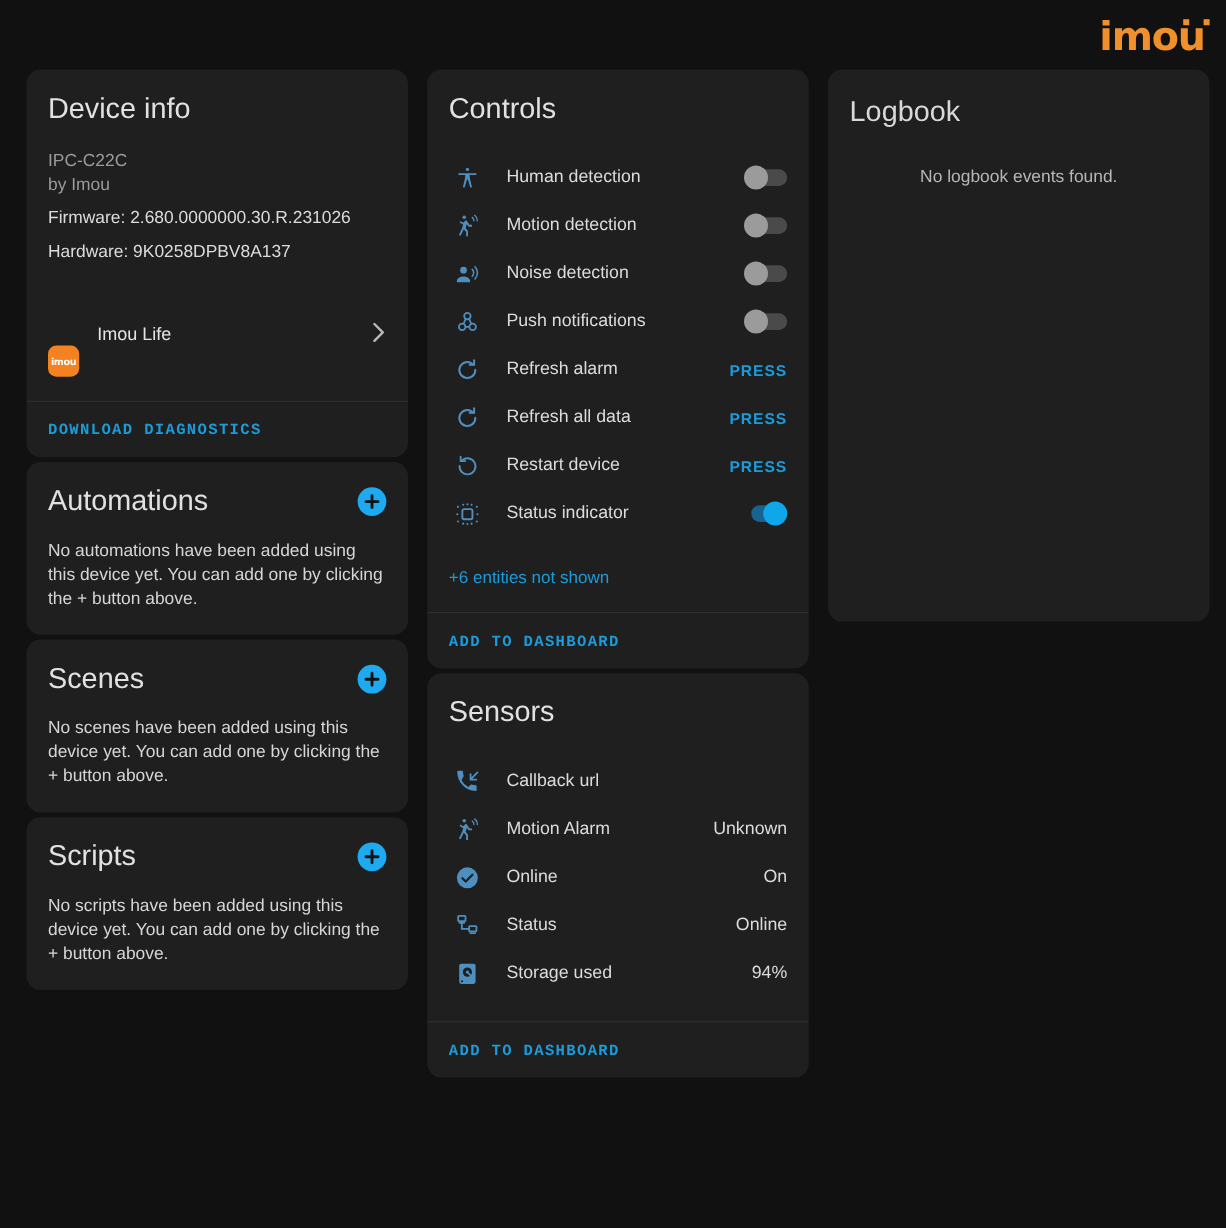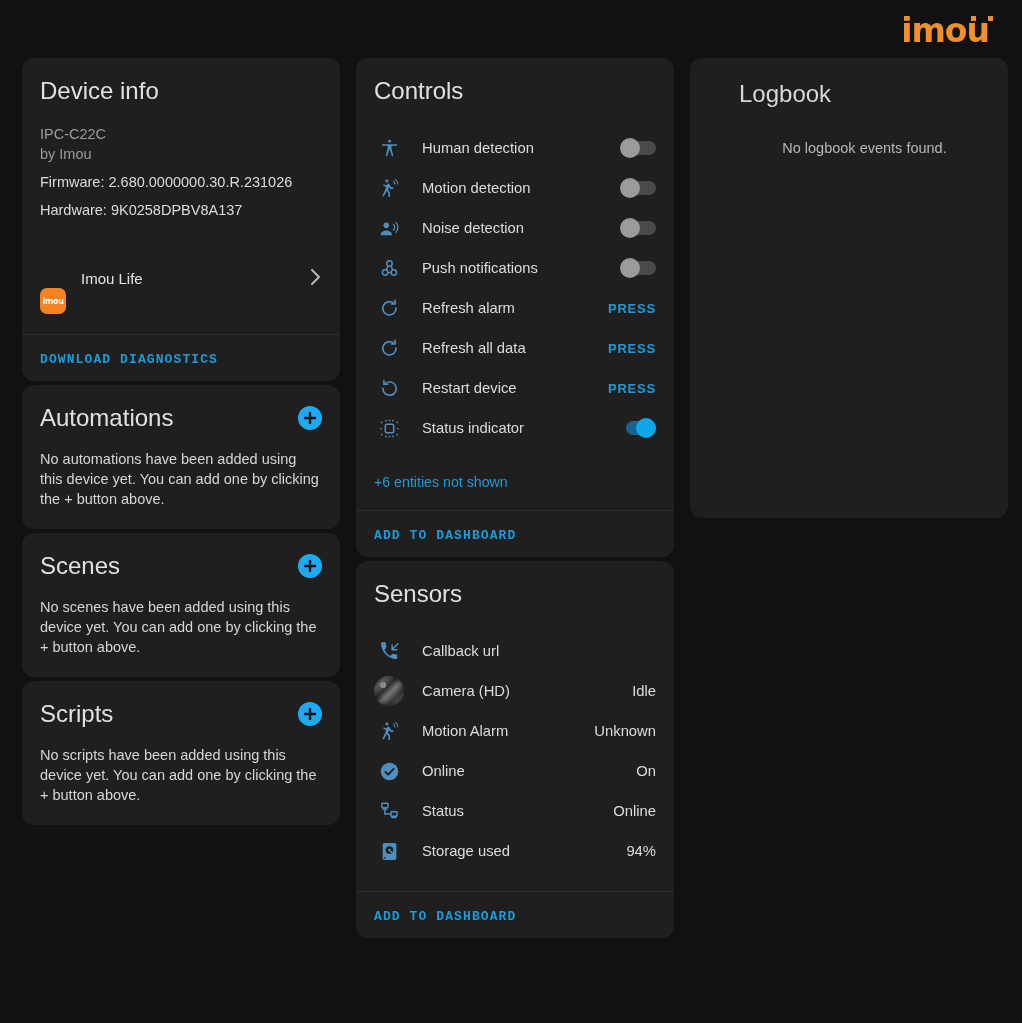--- a/index.html
+++ b/index.html
@@ -6,21 +6,21 @@
   html, body {
     width: 1022px; height: 1023px;
     background: #111111;
     font-family: "Liberation Sans", sans-serif;
     overflow: hidden;
   }
   .page { position: relative; width: 1022px; height: 1023px; }
 
   
   .brand {
-    position: absolute; top: 14px; right: 33px;
+    position: absolute; top: 14px; right: 18px;
     display: flex; align-items: flex-end; gap: 0px;
     height: 34px;
   }
   .brand-text {
     color: #f0902a;
     font-size: 33px;
     font-weight: bold;
     letter-spacing: -1px;
     line-height: 34px;
     font-family: "DejaVu Sans", sans-serif;
@@ -151,21 +151,21 @@
     flex: none;
     box-shadow: inset 0 0 6px rgba(0,0,0,0.7);
   }
 
   .not-shown {
     color: #1d9bd8; font-size: 14.2px;
     margin-top: 26px; cursor: pointer;
   }
 
   
-  .logbook-card { min-height: 460px; position: relative; padding-left: 31px; }
+  .logbook-card { min-height: 460px; position: relative; }
   .logbook-title { color: #d8d8d8; font-size: 24px; padding: 22px 0 0 18px; }
   .logbook-empty {
     color: #b7b7b7; font-size: 14.5px;
     text-align: center; margin-top: 32px;
   }
 </style>
 </head>
 <body>
 
 <div class="page">
@@ -400,27 +400,20 @@
               <span class="erow-icon">
                 <svg width="21" height="21" viewBox="0 0 24 24" fill="currentColor">
                     <path d="M6.4 10.6a14 14 0 0 0 6.5 6.4l2.2-2.2c.3-.3.7-.4 1-.2 1.2.4 2.4.6 3.7.6.6 0 1 .4 1 1v3.5c0 .6-.4 1-1 1C10.5 20.7 2.3 12.5 2.3 2.4c0-.6.5-1 1-1h3.5c.6 0 1 .4 1 1 0 1.3.2 2.5.6 3.7.1.3 0 .7-.2 1z"></path>
                     <path d="M21.6 3.1 15 9.7M15 4.6v5.4h5.4" stroke="currentColor" stroke-width="1.7" fill="none" stroke-linecap="round" stroke-linejoin="round"></path>
                   </svg>
               </span>
               <span class="erow-name">Callback url</span>
               <span class="erow-val"></span>
             </div>
 
-            <div class="erow">
-              <span class="erow-icon">
-                  <span class="cam-thumb"></span>
-                </span>
-              <span class="erow-name">Camera (HD)</span>
-              <span class="erow-val">Idle</span>
-            </div>
 
             <div class="erow">
               <span class="erow-icon">
                 <svg width="21" height="21" viewBox="0 0 24 24" fill="currentColor">
                     <circle cx="9" cy="3.4" r="1.7"></circle>
                     <path d="M10.8 6.1 7.9 8.6 5.4 7 4.6 8.4l3.4 2.1-1 3.3-3.1 6.5 1.6.8 3.1-6.2 2.2 2.6v4.1h1.8v-5l-2.3-2.8 1.1-3.6 1.9 2.3h3.1v-1.8h-2.3z"></path>
                     <path d="M16.6 3.6c1 .8 1.6 2 1.6 3.3M19 1.6c1.6 1.3 2.5 3.2 2.5 5.3" stroke="currentColor" stroke-width="1.3" fill="none" stroke-linecap="round"></path>
                   </svg>
               </span>
               <span class="erow-name">Motion Alarm</span>

